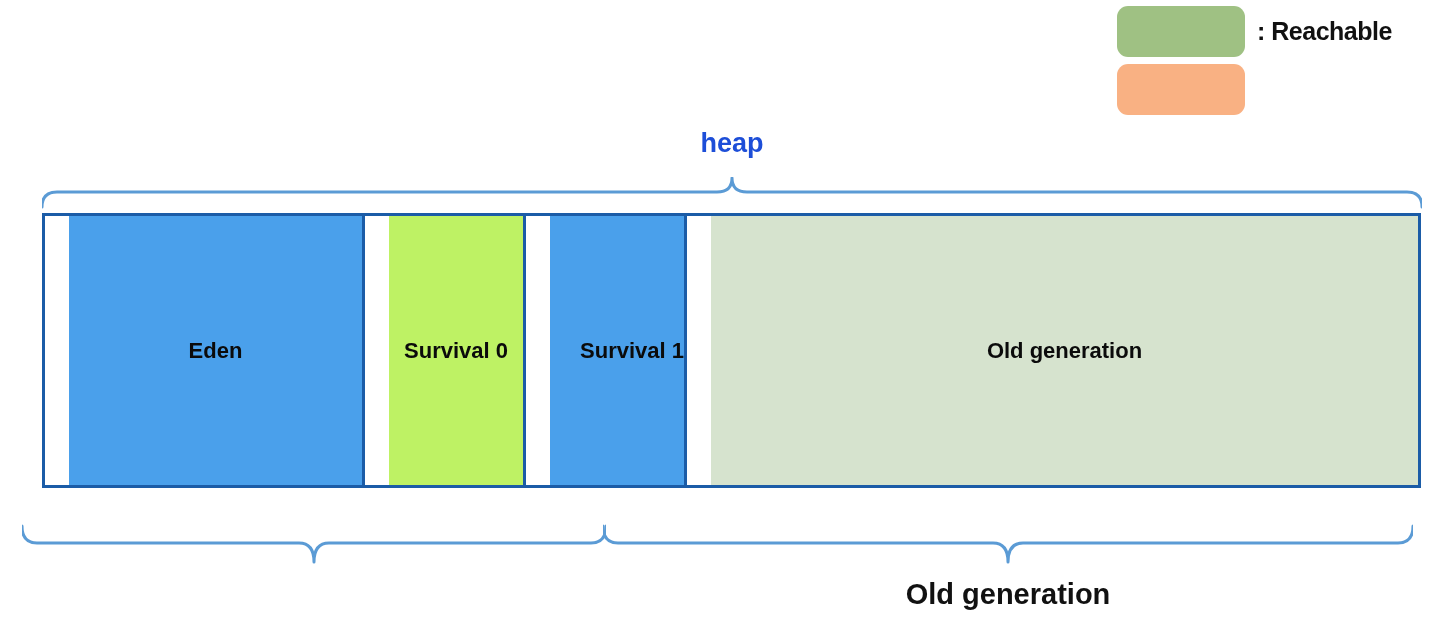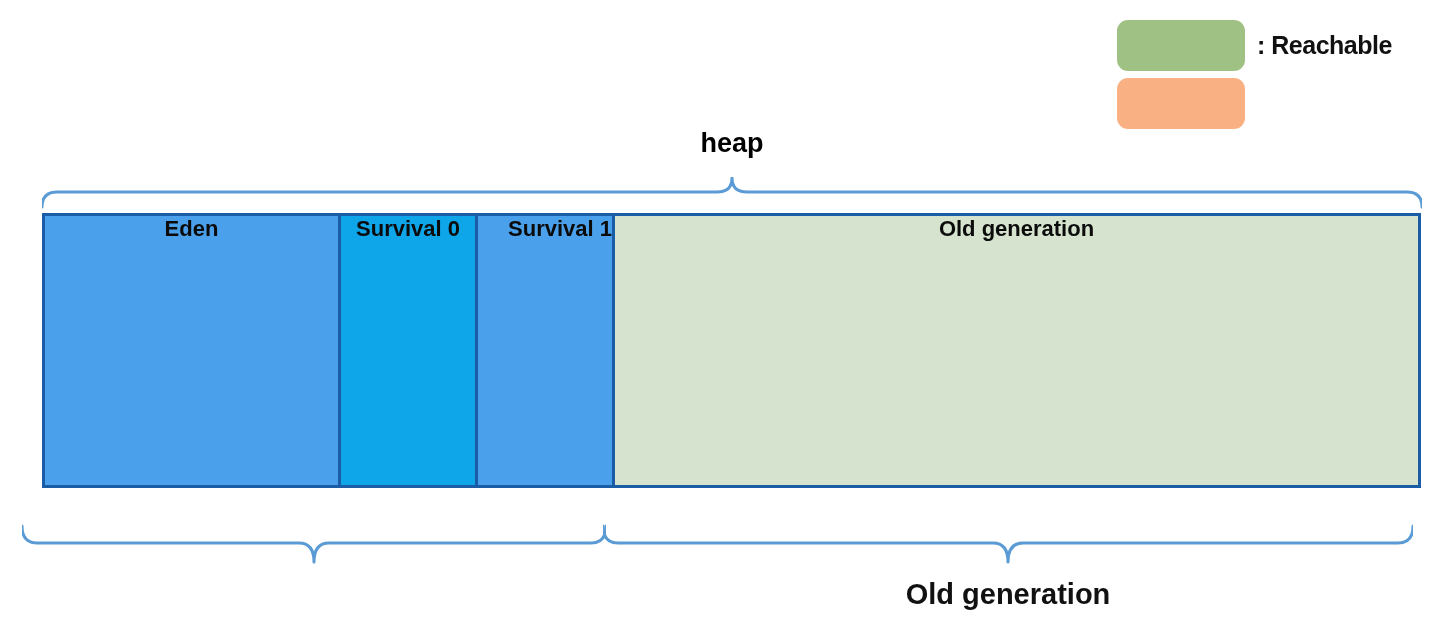--- a/index.html
+++ b/index.html
@@ -13,21 +13,21 @@
     width: 1452px;
     height: 622px;
     background: #ffffff;
     overflow: hidden;
   }
 
   
   .legend {
     position: absolute;
     left: 1117px;
-    top: 20px;
+    top: 6px;
     display: flex;
     flex-direction: column;
     gap: 7px;
   }
   .legend-row {
     display: flex;
     align-items: center;
   }
   .swatch {
     width: 128px;
@@ -48,21 +48,21 @@
 
   
   .heap-title {
     position: absolute;
     left: 42px;
     top: 128px;
     width: 1380px;
     text-align: center;
     font-size: 27px;
     font-weight: bold;
-    color: #000000;
+    color: #1d4ed8;
   }
   .brace-top {
     position: absolute;
     left: 42px;
     top: 177px;
     width: 1380px;
     height: 32px;
   }
 
   
@@ -72,31 +72,33 @@
     top: 213px;
     width: 1379px;
     height: 275px;
     box-sizing: border-box;
     border: 3px solid #1b5ca7;
     display: flex;
   }
   .region {
     box-sizing: border-box;
     display: flex;
+    align-items: center;
     justify-content: center;
     height: 100%;
+    margin-left: 24px;
   }
   .region .region-label {
     font-size: 22px;
     font-weight: bold;
     color: #0b0b0b;
     white-space: nowrap;
   }
   .region.eden       { width: 296px; background: #4aa0eb; border-right: 3px solid #1b5ca7; }
-  .region.survival0  { width: 137px; background: #0ea5e9; border-right: 3px solid #1b5ca7; }
+  .region.survival0  { width: 137px; background: #bef264; border-right: 3px solid #1b5ca7; }
   .region.survival1  { width: 137px; background: #4aa0eb; border-right: 3px solid #1b5ca7; padding-left: 30px; }
   .region.oldgen     { flex: 1 1 auto; background: #d6e3ce; }
 
   
   .brace-young {
     position: absolute;
     left: 22px;
     top: 524px;
     width: 584px;
     height: 40px;

